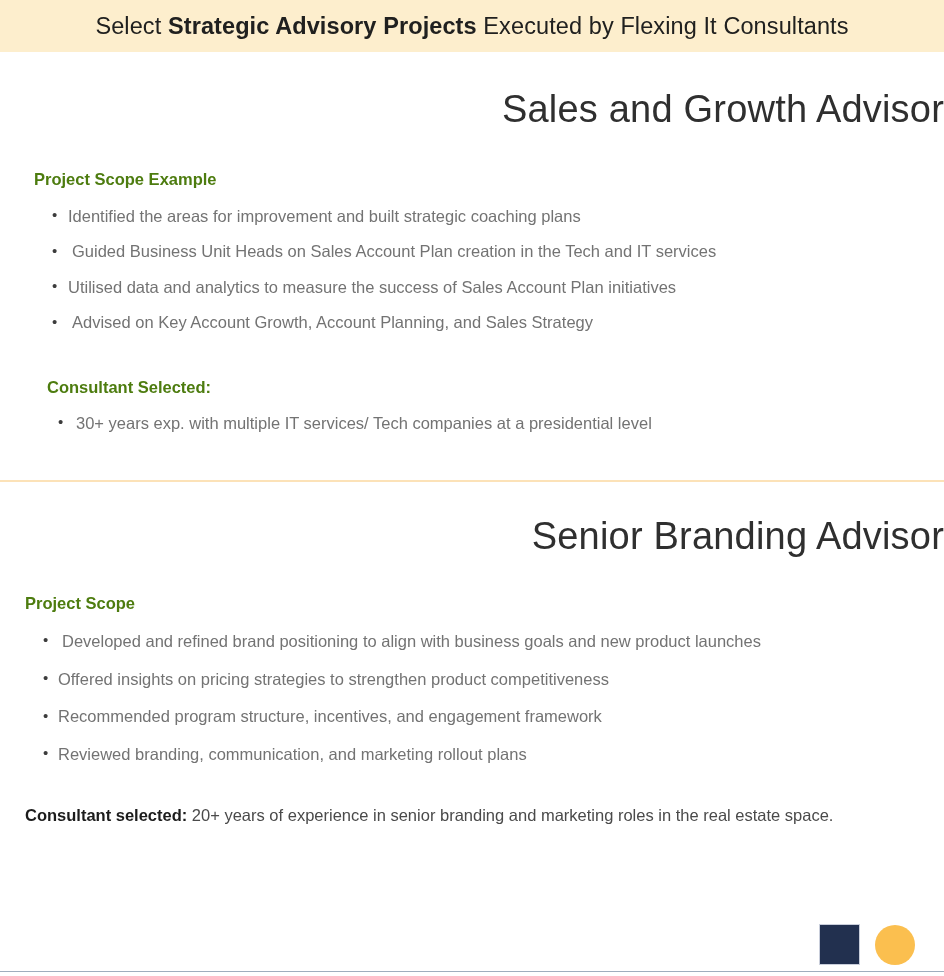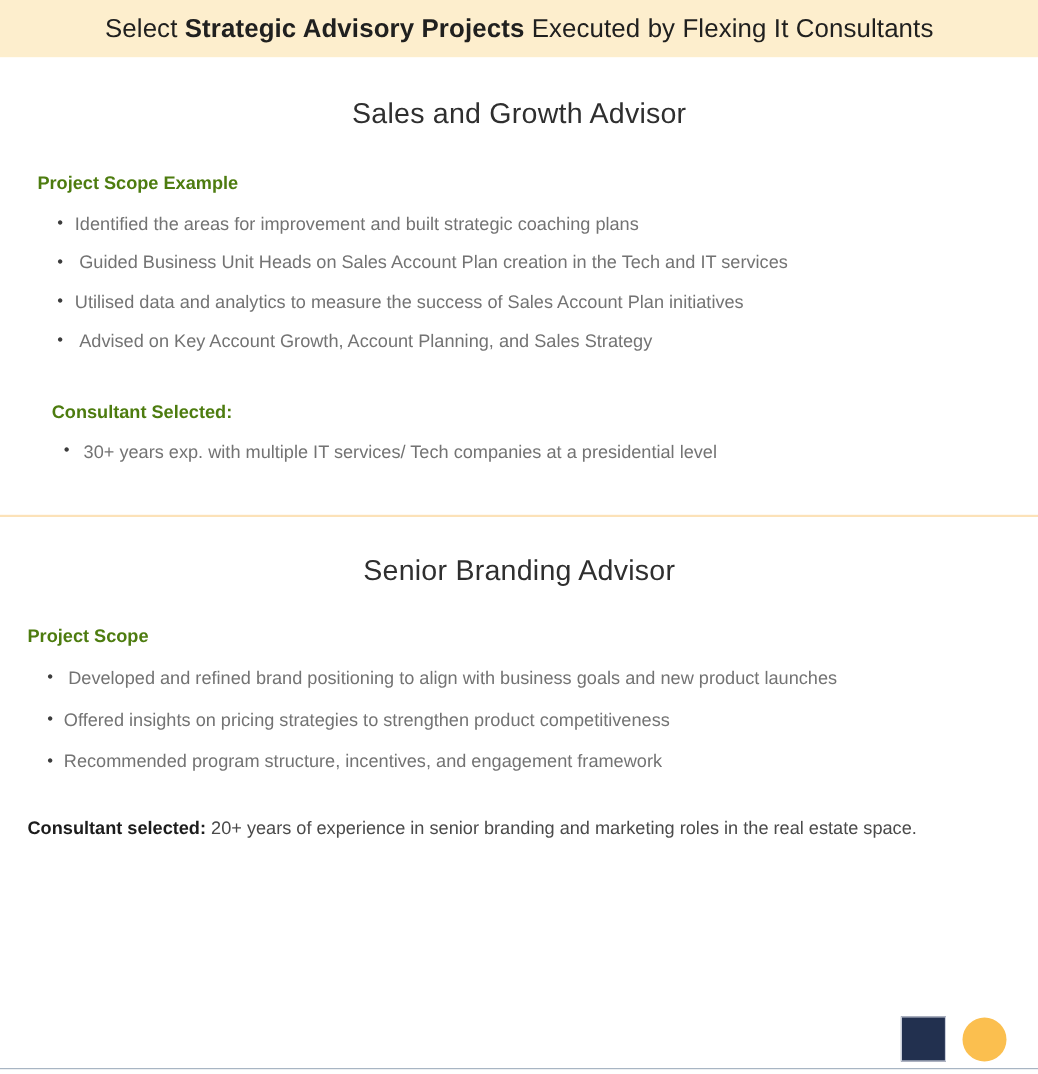--- a/index.html
+++ b/index.html
@@ -35,22 +35,22 @@
   }
   .header-title .strong {
     font-weight: 700;
   }
 
   
   .section {
     padding: 0;
   }
   .section-title {
-    text-align: center;
-    font-size: 26px;
+    text-align: right;
+    font-size: 38px;
     font-weight: 400;
     color: #2f2f2f;
     letter-spacing: 0.2px;
   }
   .sec1 .section-title { margin: 36px 0 0 0; }
   .sec2 .section-title { margin: 33px 0 0 0; }
 
   .sub-head {
     font-weight: 700;
     font-size: 16.5px;
@@ -184,20 +184,21 @@
 <div class="section sec2">
 
   <h2 class="section-title">Senior Branding Advisor</h2>
 
   <div class="sub-head scope-head">Project Scope</div>
 
   <ul class="bullets scope-list">
     <li class="lead">Developed and refined brand positioning to align with business goals and new product launches</li>
     <li>Offered insights on pricing strategies to strengthen product competitiveness</li>
     <li>Recommended program structure, incentives, and engagement framework</li>
+    <li>Reviewed branding, communication, and marketing rollout plans</li>
   </ul>
 
   <p class="consultant-para">
     <span class="lbl">Consultant selected:</span><span> 20+ years of experience in senior branding and marketing roles in the real estate space.</span>
   </p>
 </div>
 
 <div class="footer-logo">
   <div class="logo-square"></div>
   <div class="logo-circle"></div>

